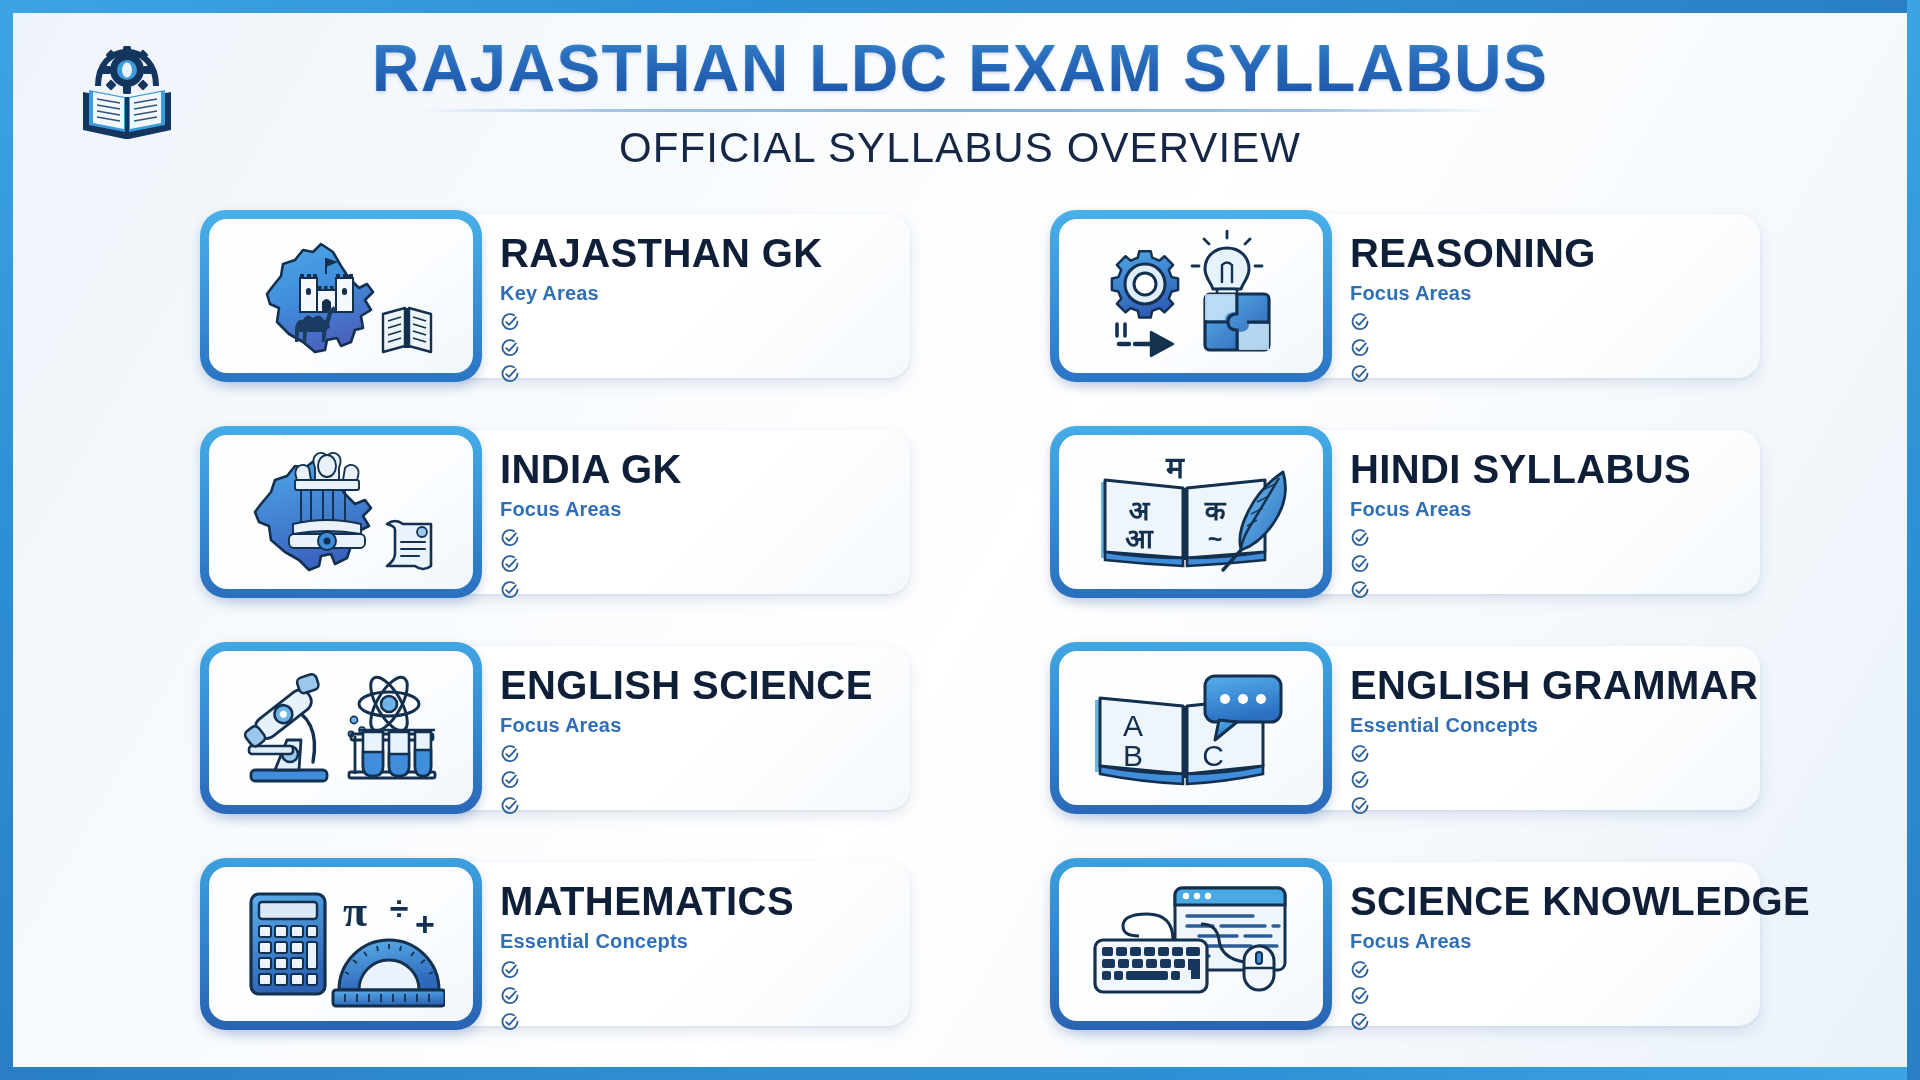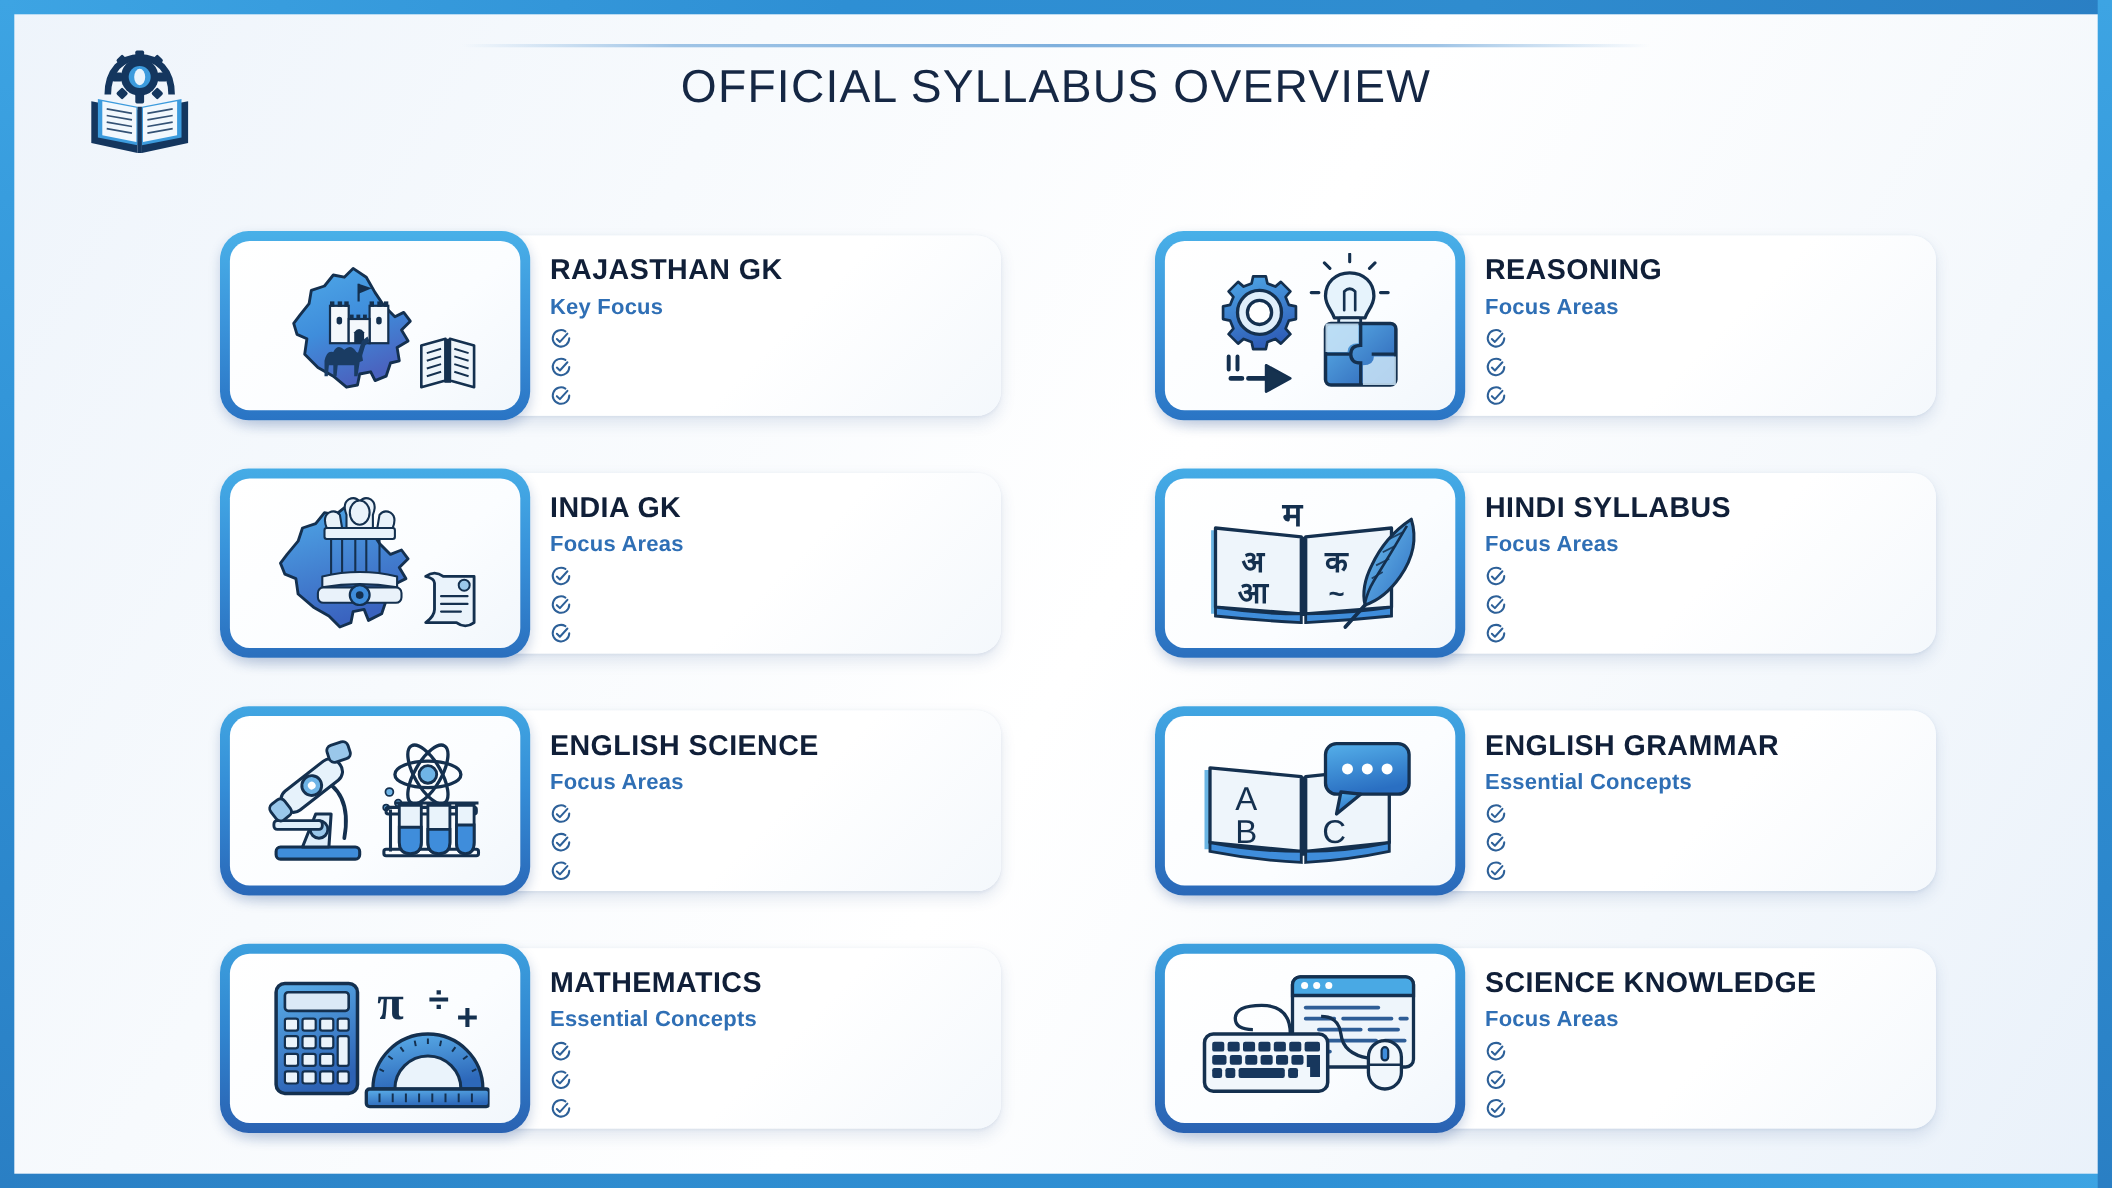--- a/index.html
+++ b/index.html
@@ -89,21 +89,21 @@
     border-radius:18px;
     display:flex; align-items:center; justify-content:center;
     overflow:hidden;
   }
   .icon-inner svg { width:208px; height:132px; display:block; }
 
   .card-text {
     position:absolute; left:300px; top:22px; right:22px; bottom:10px;
   }
   .card-title {
-    font-size:26px; font-weight:bold; color:#101f38;
+    font-size:40px; font-weight:bold; color:#101f38;
     letter-spacing:0.4px; line-height:1.06; white-space:nowrap;
   }
   .card-sub {
     margin-top:8px; font-size:20px; font-weight:bold; color:#2f6fb5;
     letter-spacing:0.2px;
   }
   .checks { margin-top:7px; display:flex; flex-direction:column; gap:6px; }
   .check-row { width:20px; height:20px; }
   .check-row svg { width:20px; height:20px; display:block; }
 </style>
@@ -147,20 +147,21 @@
         <path d="M93 52 L62 58 L62 89 L93 83 Z" fill="#f2f8fd"></path>
         <g stroke="#14365e" stroke-width="1.6" opacity="0.85">
           <path d="M29 59 L52 63 M29 65 L52 69 M29 71 L52 75 M29 77 L52 81"></path>
           <path d="M89 59 L66 63 M89 65 L66 69 M89 71 L66 75 M89 77 L66 81"></path>
         </g>
         <path d="M57 57 L61 57 L61 99 L57 99 Z" fill="#14365e"></path>
       </svg>
     </div>
 
     <div class="title-block">
+      <div class="main-title">RAJASTHAN LDC EXAM SYLLABUS</div>
       <div class="title-rule"></div>
       <div class="sub-title">OFFICIAL SYLLABUS OVERVIEW</div>
     </div>
 
   </div>
 
   <div class="grid">
 
     <div class="card">
       <div class="card-body"></div>
@@ -211,21 +212,21 @@
               <g stroke="#14304f" stroke-width="1.8">
                 <path d="M5 13 L18 9 M5 20 L18 16 M5 27 L18 23 M5 34 L18 30"></path>
                 <path d="M43 13 L30 9 M43 20 L30 16 M43 27 L30 23 M43 34 L30 30"></path>
               </g>
             </g>
           </svg>
         </div>
       </div>
       <div class="card-text">
         <div class="card-title">RAJASTHAN GK</div>
-        <div class="card-sub">Key Focus</div>
+        <div class="card-sub">Key Areas</div>
         <div class="checks">
           <span class="check-row">
               <svg viewBox="0 0 24 24">
                 <path d="M21 11.5a9 9 0 1 1-4.2-7.6" fill="none" stroke="#2d6098" stroke-width="2.2" stroke-linecap="round"></path>
                 <path d="M7.5 12.2 L10.8 15.4 L19 6.4" fill="none" stroke="#2d6098" stroke-width="2.2" stroke-linecap="round" stroke-linejoin="round"></path>
               </svg>
             </span>
           <span class="check-row">
               <svg viewBox="0 0 24 24">
                 <path d="M21 11.5a9 9 0 1 1-4.2-7.6" fill="none" stroke="#2d6098" stroke-width="2.2" stroke-linecap="round"></path>

